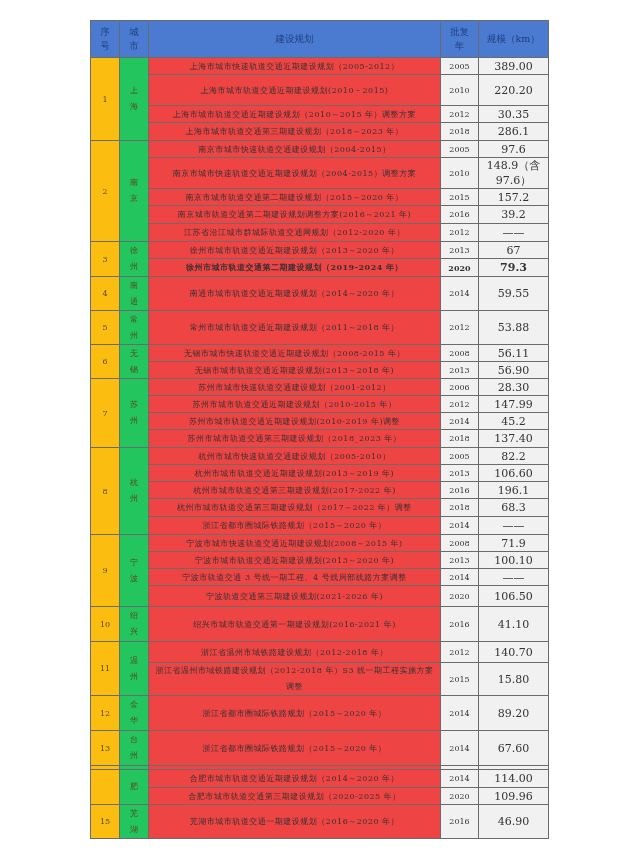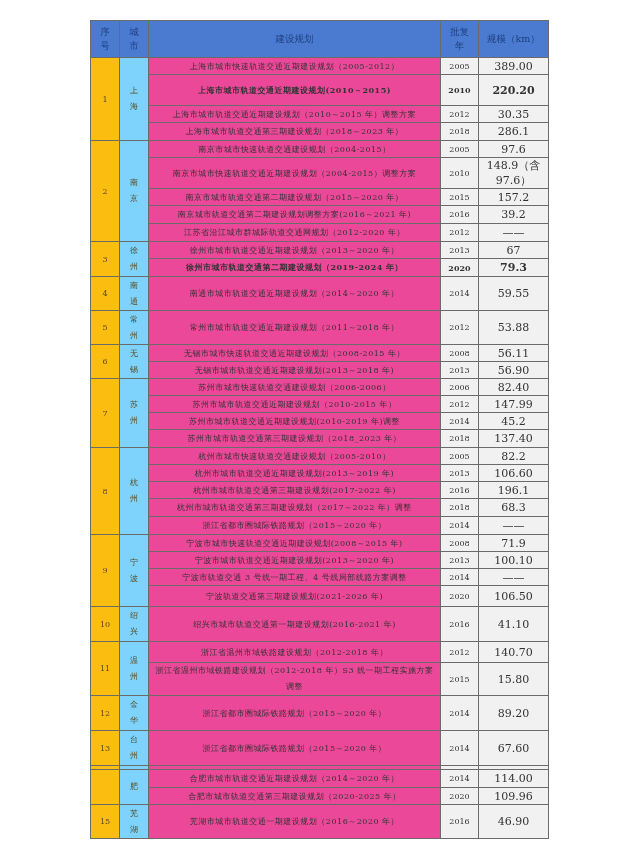--- a/index.html
+++ b/index.html
@@ -2,22 +2,22 @@
 <html><head>
 <meta charset="utf-8">
 <style>
   html, body { margin: 0; padding: 0; background: #ffffff; }
   body { width: 640px; height: 857px; position: relative; overflow: hidden;
          font-family: "DejaVu Serif", "Liberation Serif", serif; color: #333; }
   table.plan { position: absolute; left: 90px; border-collapse: collapse; table-layout: fixed; }
   table.plan td, table.plan th { border: 1px solid #6b6b6b; padding: 0; text-align: center; vertical-align: middle; overflow: hidden; }
   table.plan th { background: #4a7bd0; color: #1f3f80; font-weight: normal; font-size: 9.5px; line-height: 14px; }
   td.idx { background: #fbbd0f; color: #5a4a20; font-size: 8px; }
-  td.city { background: #7dd3fc; color: #5a4a20; font-size: 8px; line-height: 16px; }
-  td.name { background: #ec4899; font-size: 8px; white-space: nowrap; letter-spacing: 0.5px; }
+  td.city { background: #22c55e; color: #5a4a20; font-size: 8px; line-height: 16px; }
+  td.name { background: #ef4444; font-size: 8px; white-space: nowrap; letter-spacing: 0.5px; }
   td.name.wrap { white-space: normal; line-height: 16px; padding: 0 4px; }
   td.year { background: #f1f1f1; font-size: 8px; }
   td.len { background: #f1f1f1; font-size: 11px; }
   #t1 { top: 20px; }
   #t2 { top: 769px; }
   .c1 { width: 29px; } .c2 { width: 29px; } .c3 { width: 292px; } .c4 { width: 38px; } .c5 { width: 70px; }
   .vt { display: inline-block; width: 10px; white-space: normal; word-break: break-all; }
 </style>
 </head>
 <body>
@@ -40,21 +40,21 @@
     </tr>
   </thead>
   <tbody id="body1">
       <tr style="height: 17px;">
         <td class="idx" rowspan="4">1</td>
         <td class="city" rowspan="4"><span class="vt">上海</span></td>
         <td class="name">上海市城市快速轨道交通近期建设规划（2005-2012）</td>
         <td class="year">2005</td>
         <td class="len">389.00</td>
       </tr>
-      <tr style="height: 31px; font-weight: bold;">
+      <tr style="height: 31px;">
         <td class="name">上海市城市轨道交通近期建设规划(2010－2015)</td>
         <td class="year">2010</td>
         <td class="len">220.20</td>
       </tr>
       <tr style="height: 17px;">
         <td class="name">上海市城市轨道交通近期建设规划（2010～2015 年）调整方案</td>
         <td class="year">2012</td>
         <td class="len">30.35</td>
       </tr>
       <tr style="height: 18px; margin-left: 30px;">
@@ -123,23 +123,23 @@
         <td class="len">56.11</td>
       </tr>
       <tr style="height: 17px;">
         <td class="name">无锡市城市轨道交通近期建设规划(2013～2018 年)</td>
         <td class="year">2013</td>
         <td class="len">56.90</td>
       </tr>
       <tr style="height: 17px;">
         <td class="idx" rowspan="4">7</td>
         <td class="city" rowspan="4"><span class="vt">苏州</span></td>
-        <td class="name">苏州市城市快速轨道交通建设规划（2006-2006）</td>
+        <td class="name">苏州市城市快速轨道交通建设规划（2001-2012）</td>
         <td class="year">2006</td>
-        <td class="len">82.40</td>
+        <td class="len">28.30</td>
       </tr>
       <tr style="height: 17px;">
         <td class="name">苏州市城市轨道交通近期建设规划（2010-2015 年）</td>
         <td class="year">2012</td>
         <td class="len">147.99</td>
       </tr>
       <tr style="height: 17px;">
         <td class="name">苏州市城市轨道交通近期建设规划(2010-2019 年)调整</td>
         <td class="year">2014</td>
         <td class="len">45.2</td>

